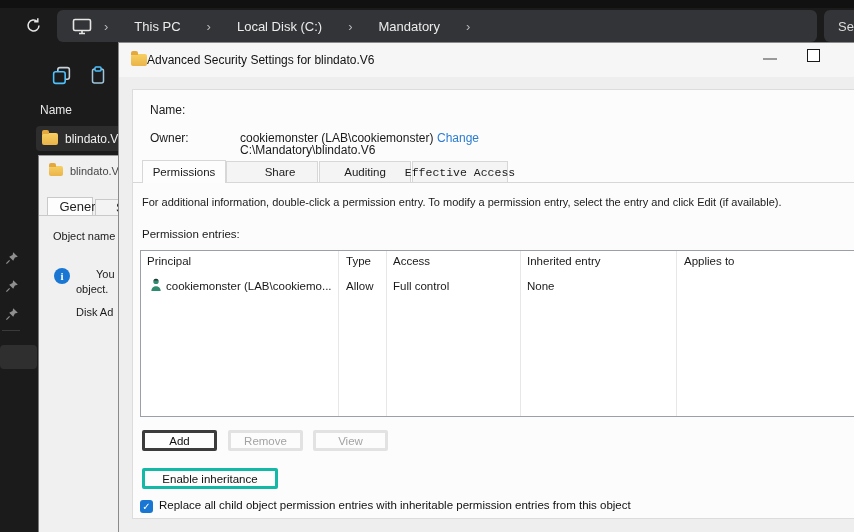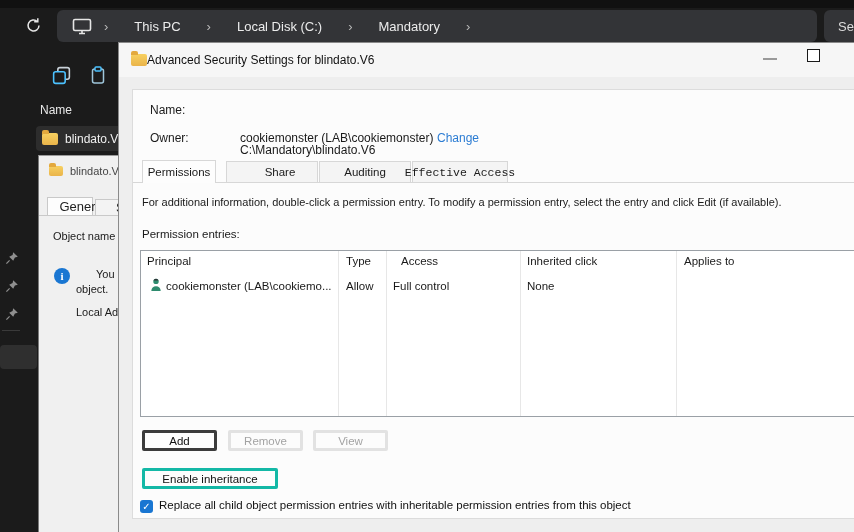--- a/index.html
+++ b/index.html
@@ -156,59 +156,59 @@
       <span class="folder-icon small"></span>
       <span class="t">blindato.V</span>
     </div>
     <div class="ptab active">General</div>
     <div class="ptab partial">Sha</div>
     <div class="ptab-line"></div>
     <div class="props-objname">Object name</div>
     <div class="info-icon"></div>
     <div class="props-txt" style="left:37px; top:112px;margin-left:20px;">You mus</div>
     <div class="props-txt" style="left:37px; top:127px;">object.</div>
-    <div class="props-txt" style="left:37px; top:150px;">Local Ad</div>
+    <div class="props-txt" style="left:37px; top:150px;">Disk Ad</div>
   </div>
 
   <div class="dialog">
     <div class="dlg-titlebar">
       <div class="dlg-title-group">
         <span class="folder-icon"></span>
         <span class="dlg-title">Advanced Security Settings for blindato.V6</span>
       </div>
     </div>
     <div class="btn-min"></div>
     <div class="btn-max"></div>
 
     <div class="panel">
       <span class="fld-label" style="left:17px; top:13px;">Name:</span>
       <span class="fld-value" style="left:107px; top:13px;margin-top:40px;">C:\Mandatory\blindato.V6</span>
       <span class="fld-label" style="left:17px; top:41px;">Owner:</span>
       <span class="fld-value" style="left:107px; top:41px;">cookiemonster (LAB\cookiemonster)</span>
       <span class="link" style="left:304px; top:41px;">Change</span>
 
       <div class="dtab-line"></div>
-      <div class="dtab active" style="left:9px; width:74px;">Permissions</div>
+      <div class="dtab active" style="left:9px; width:84px;">Permissions</div>
       <div class="dtab" style="left:93px; width:92px;padding-left:16px;">Share</div>
       <div class="dtab" style="left:186px; width:92px;">Auditing</div>
       <div class="dtab" style="left:279px; width:96px;font-family:Liberation Mono, monospace;">Effective Access</div>
 
       <div class="desc">For additional information, double-click a permission entry. To modify a permission entry, select the entry and click Edit (if available).</div>
       <div class="entries-label">Permission entries:</div>
 
       <div class="acl-table">
         <div class="col-sep" style="left:197px;"></div>
         <div class="col-sep" style="left:245px;"></div>
         <div class="col-sep" style="left:379px;"></div>
         <div class="col-sep" style="left:535px;"></div>
 
         <span class="acl-head" style="left:6px;">Principal</span>
         <span class="acl-head" style="left:205px;">Type</span>
-        <span class="acl-head" style="left:252px;margin-left:8px;">Access</span>
-        <span class="acl-head" style="left:386px;">Inherited click</span>
+        <span class="acl-head" style="left:252px;">Access</span>
+        <span class="acl-head" style="left:386px;">Inherited entry</span>
         <span class="acl-head" style="left:543px;">Applies to</span>
 
         <div class="acl-row-hit"></div>
         <span class="user-ic">
           <svg width="14" height="15" viewBox="0 0 14 15">
             <circle cx="7" cy="4.4" r="2.7" fill="#2e8b6e"></circle>
             <path d="M7 1.7a2.7 2.7 0 0 0-2.5 1.7h5A2.7 2.7 0 0 0 7 1.7z" fill="#2f3436"></path>
             <path d="M2.3 14c0-3 2.1-4.8 4.7-4.8s4.7 1.8 4.7 4.8z" fill="#2e8b6e"></path>
           </svg>
         </span>

